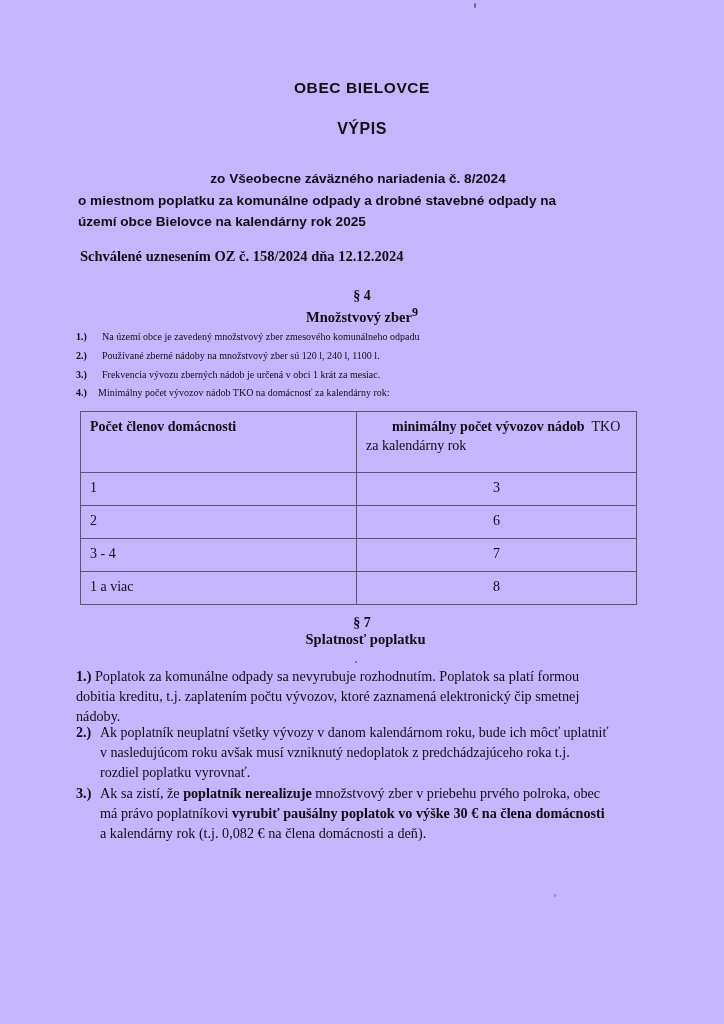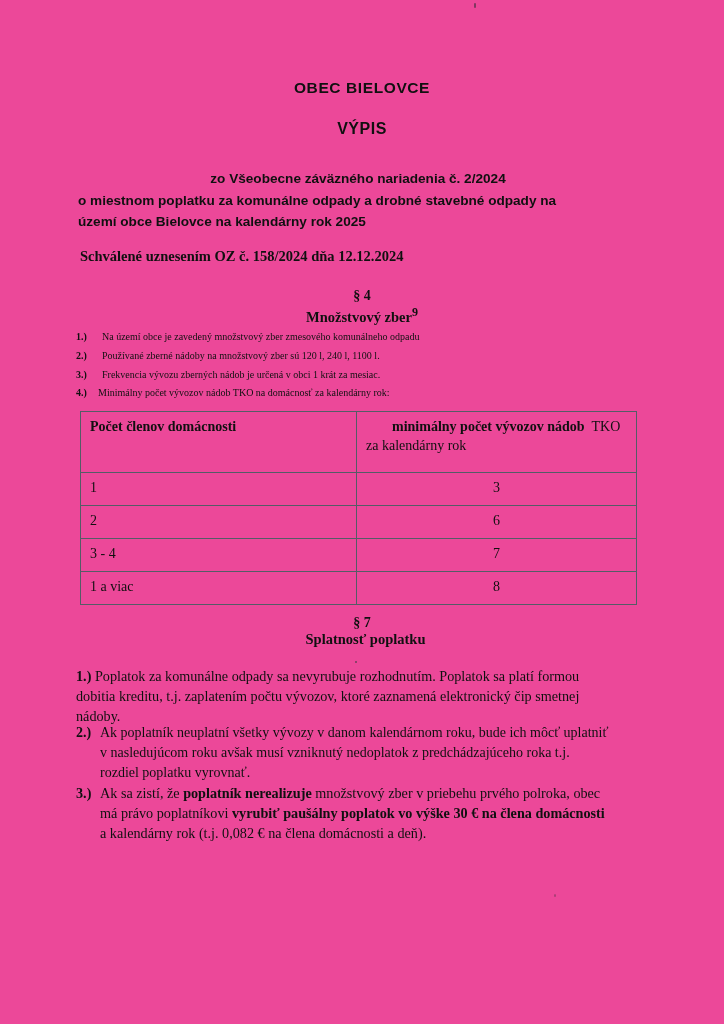--- a/index.html
+++ b/index.html
@@ -4,21 +4,21 @@
 <style>
   html, body {
     margin: 0;
     padding: 0;
     background: #ffffff;
   }
   .page {
     position: relative;
     width: 724px;
     height: 1024px;
-    background: #ec4899;
+    background: #c4b5fd;
     overflow: hidden;
     color: #101010;
     font-family: "Liberation Serif", "DejaVu Serif", serif;
   }
 
   
   .speck {
     position: absolute;
     background: #2a2a33;
     border-radius: 50%;
@@ -212,21 +212,21 @@
 
 <div class="page">
 
   <div class="speck speck-top"></div>
   <div class="speck speck-bottom"></div>
 
   <div class="title-org sans">OBEC  BIELOVCE</div>
   <div class="title-vypis sans">VÝPIS</div>
 
   <div class="subtitle-block sans">
-    <div class="subtitle-line1">zo Všeobecne záväzného nariadenia  č. 2/2024</div>
+    <div class="subtitle-line1">zo Všeobecne záväzného nariadenia  č. 8/2024</div>
     <div class="subtitle-line2">o miestnom poplatku za komunálne odpady a drobné stavebné odpady  na</div>
     <div class="subtitle-line3">území obce Bielovce    na kalendárny rok 2025</div>
   </div>
 
   <div class="approval">Schválené  uznesením OZ č. 158/2024   dňa 12.12.2024</div>
 
   <div class="sec4-num">§ 4</div>
   <div class="sec4-title"><span>Množstvový zber</span><sup>9</sup></div>
 
   <div class="sec4-list">

